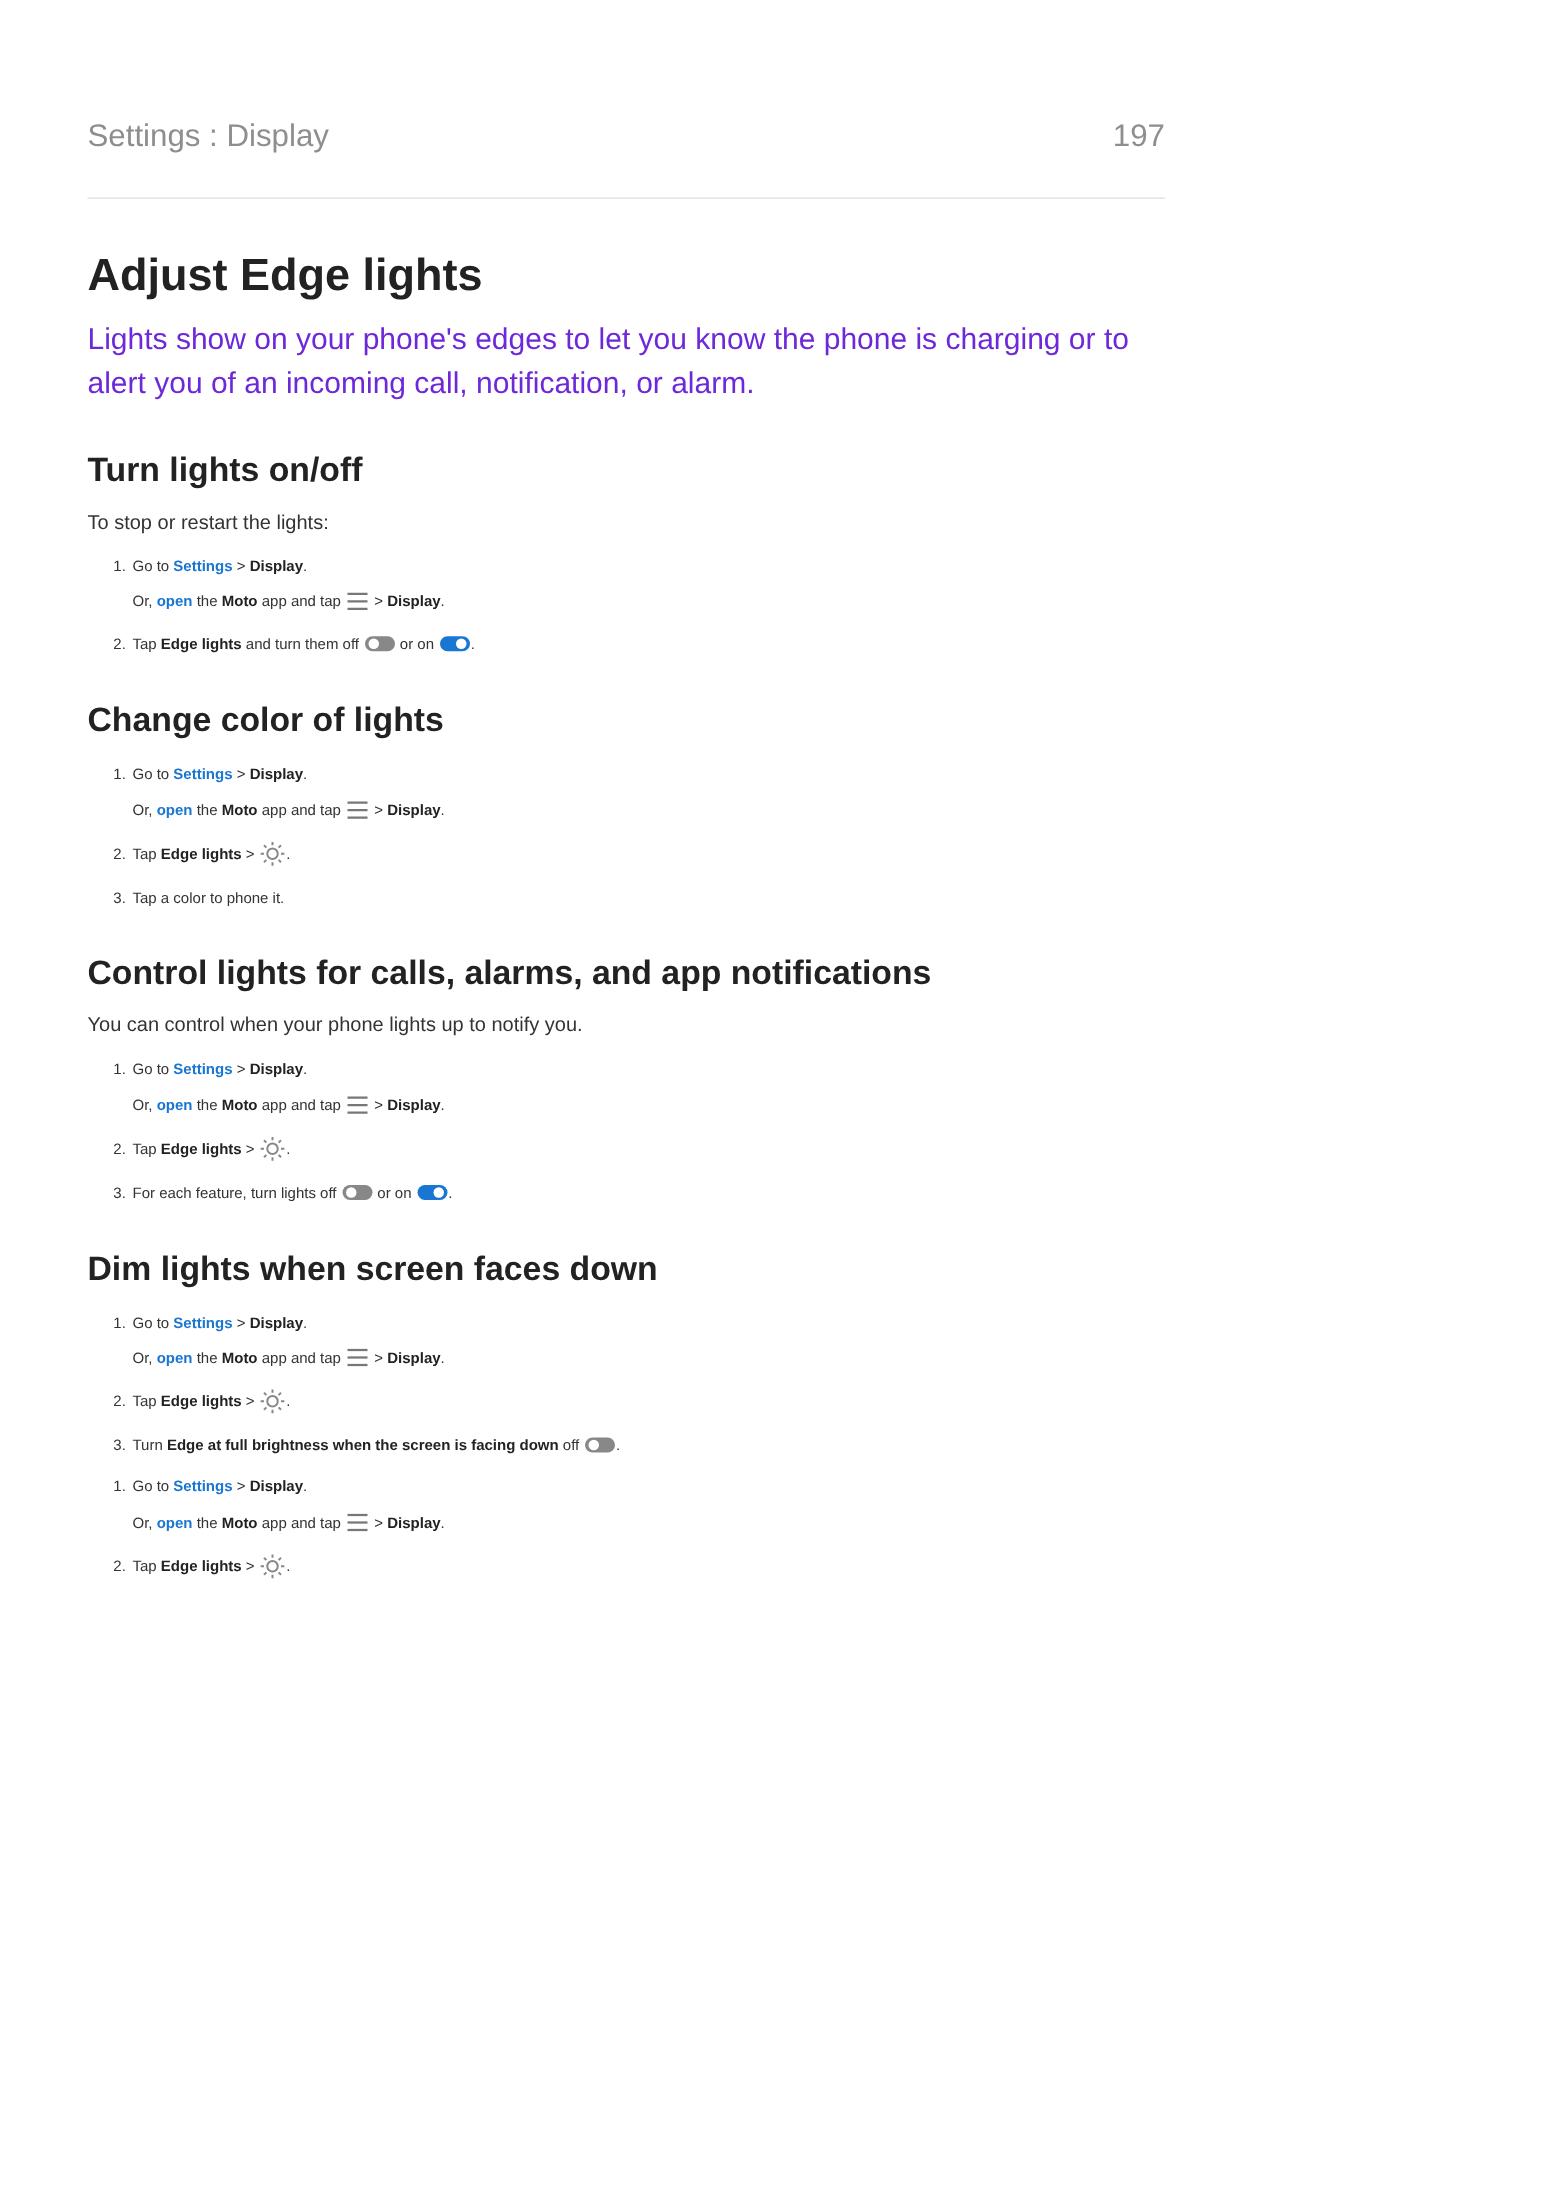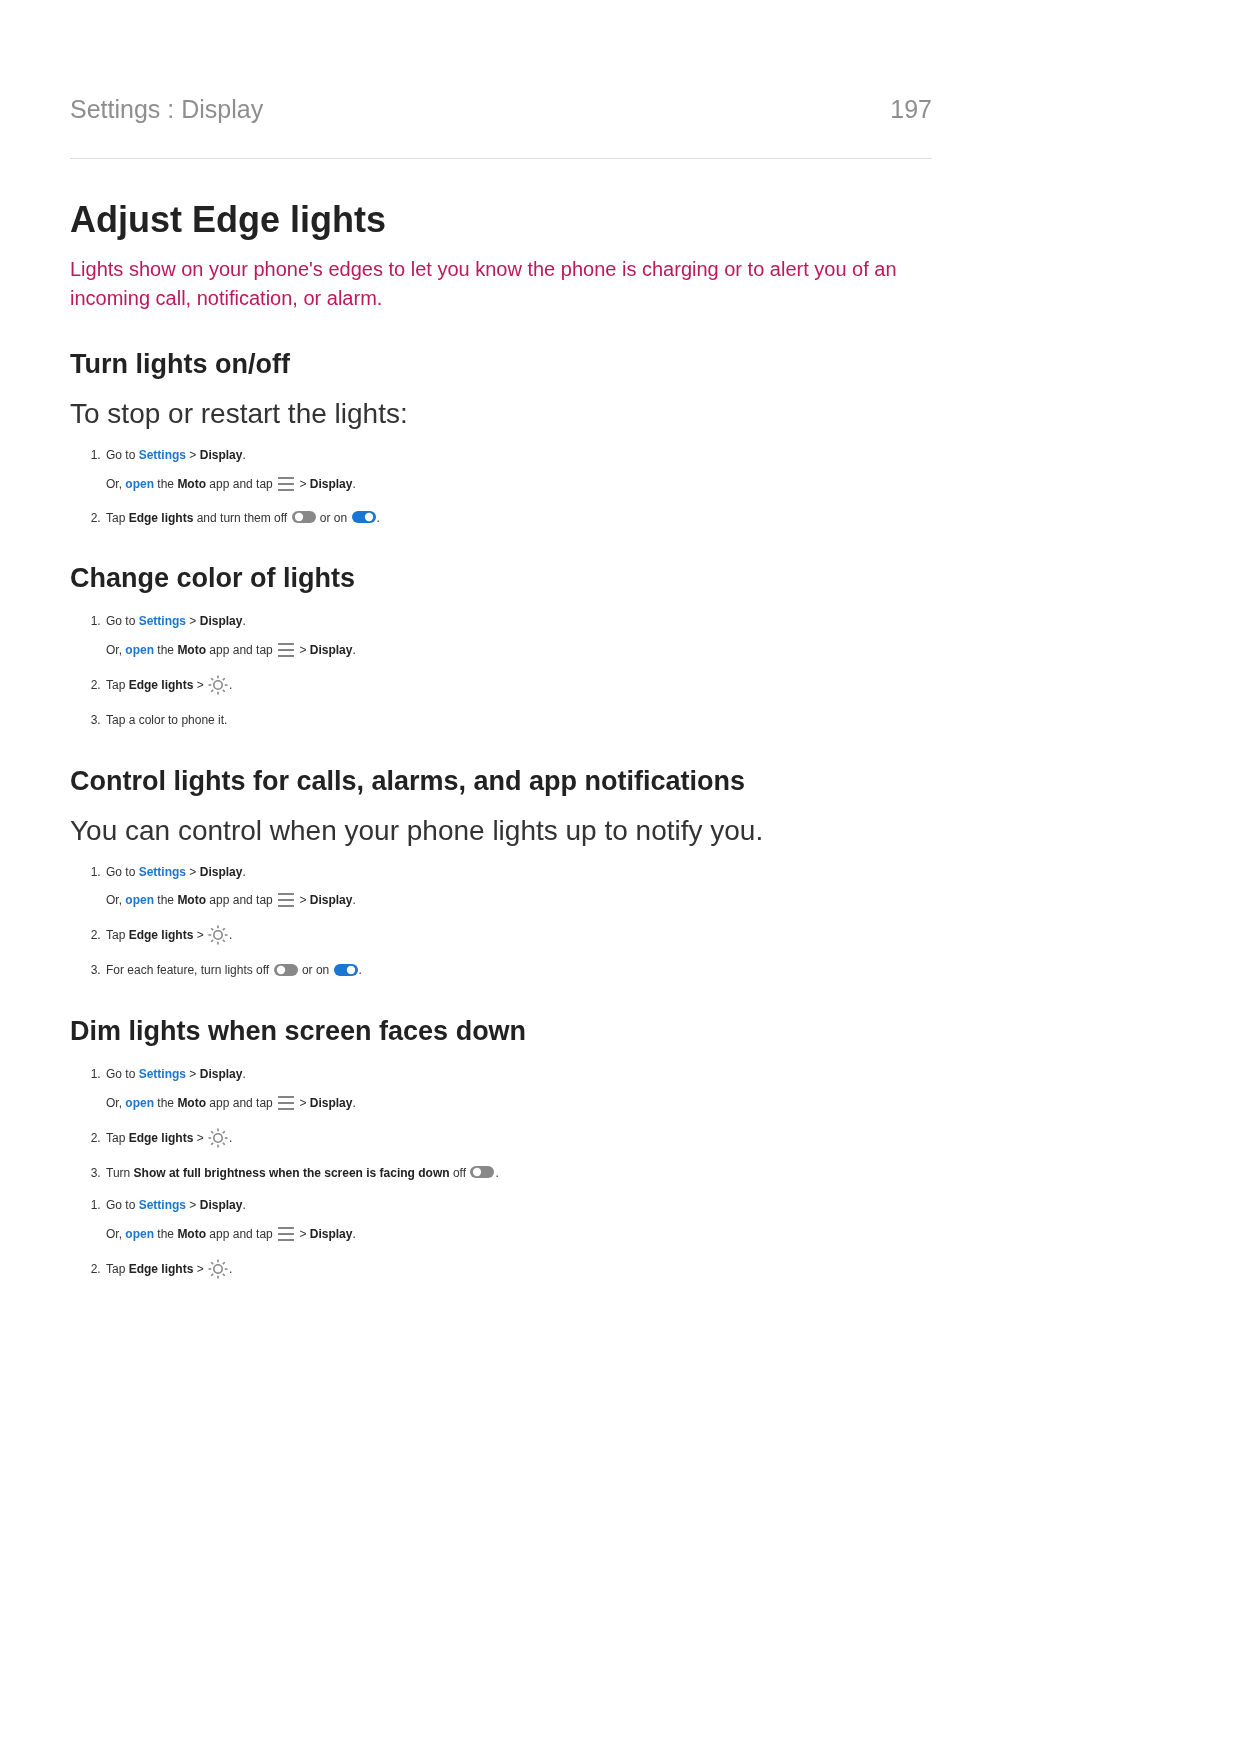--- a/index.html
+++ b/index.html
@@ -27,33 +27,33 @@
     border-bottom: 1px solid #ddd;
     margin-bottom: 40px;
   }
   h1.page-title {
     font-size: 36px;
     font-weight: 700;
     color: #222;
     margin: 0 0 14px 0;
   }
   p.intro {
-    font-size: 20px;
-    color: #be185d;
+    font-size: 24px;
+    color: #6d28d9;
     margin: 0 0 36px 0;
     line-height: 1.45;
   }
   h2.section {
     font-size: 27px;
     font-weight: 700;
     color: #222;
     margin: 36px 0 18px 0;
   }
   p.desc {
-    font-size: 28px;
+    font-size: 16px;
     color: #333;
     margin: 0 0 16px 0;
   }
   ol {
     margin: 0 0 6px 0;
     padding-left: 34px;
     font-size: 12px;
     color: #333;
   }
   ol li {
@@ -196,21 +196,21 @@
               <use href="#svg-menu"></use>
             </svg></span><span> &gt; </span><b>Display</b><span>.</span>
       </span>
     </li>
     <li>
       <span>Tap </span><b>Edge lights</b><span> &gt; </span><span class="icon"><svg width="22" height="22">
             <use href="#svg-gear"></use>
           </svg></span><span>.</span>
     </li>
     <li>
-      <span>Turn </span><b>Show at full brightness when the screen is facing down</b><span> off </span><span class="icon"><svg width="26" height="18">
+      <span>Turn </span><b>Edge at full brightness when the screen is facing down</b><span> off </span><span class="icon"><svg width="26" height="18">
             <use href="#svg-toggle-off"></use>
           </svg></span><span>.</span>
     </li>
   </ol>
 
   <ol>
     <li>
       <span>Go to </span><a class="link">Settings</a><span> &gt; </span><b>Display</b><span>.</span>
       <span class="sub">
         <span>Or, </span><a class="link">open</a><span> the </span><b>Moto</b><span> app and tap </span><span class="icon"><svg width="20" height="20">

